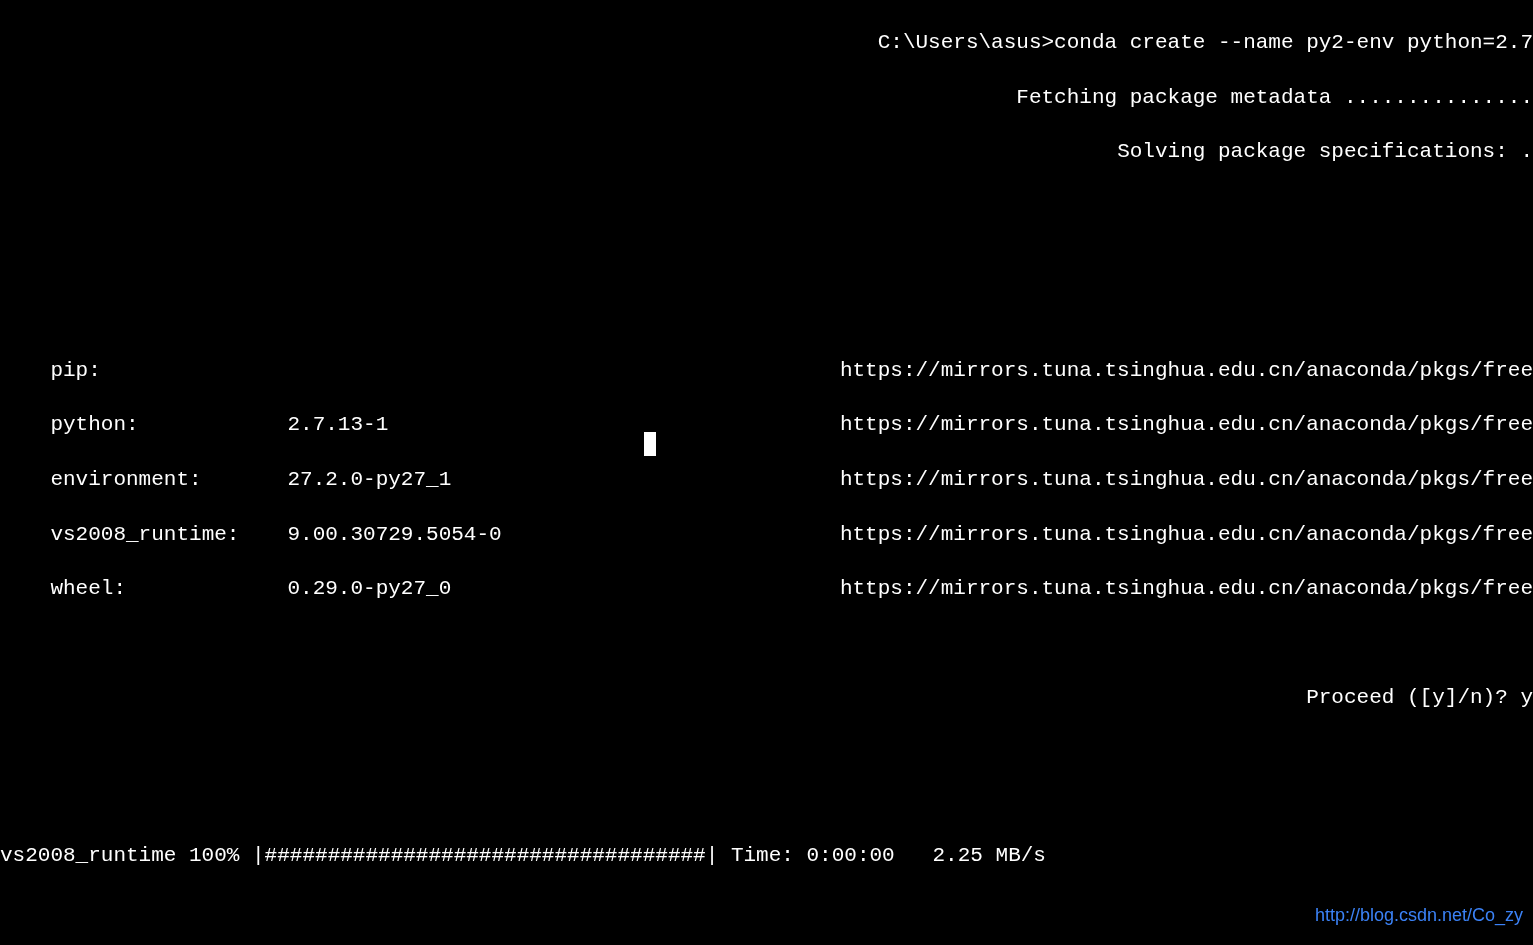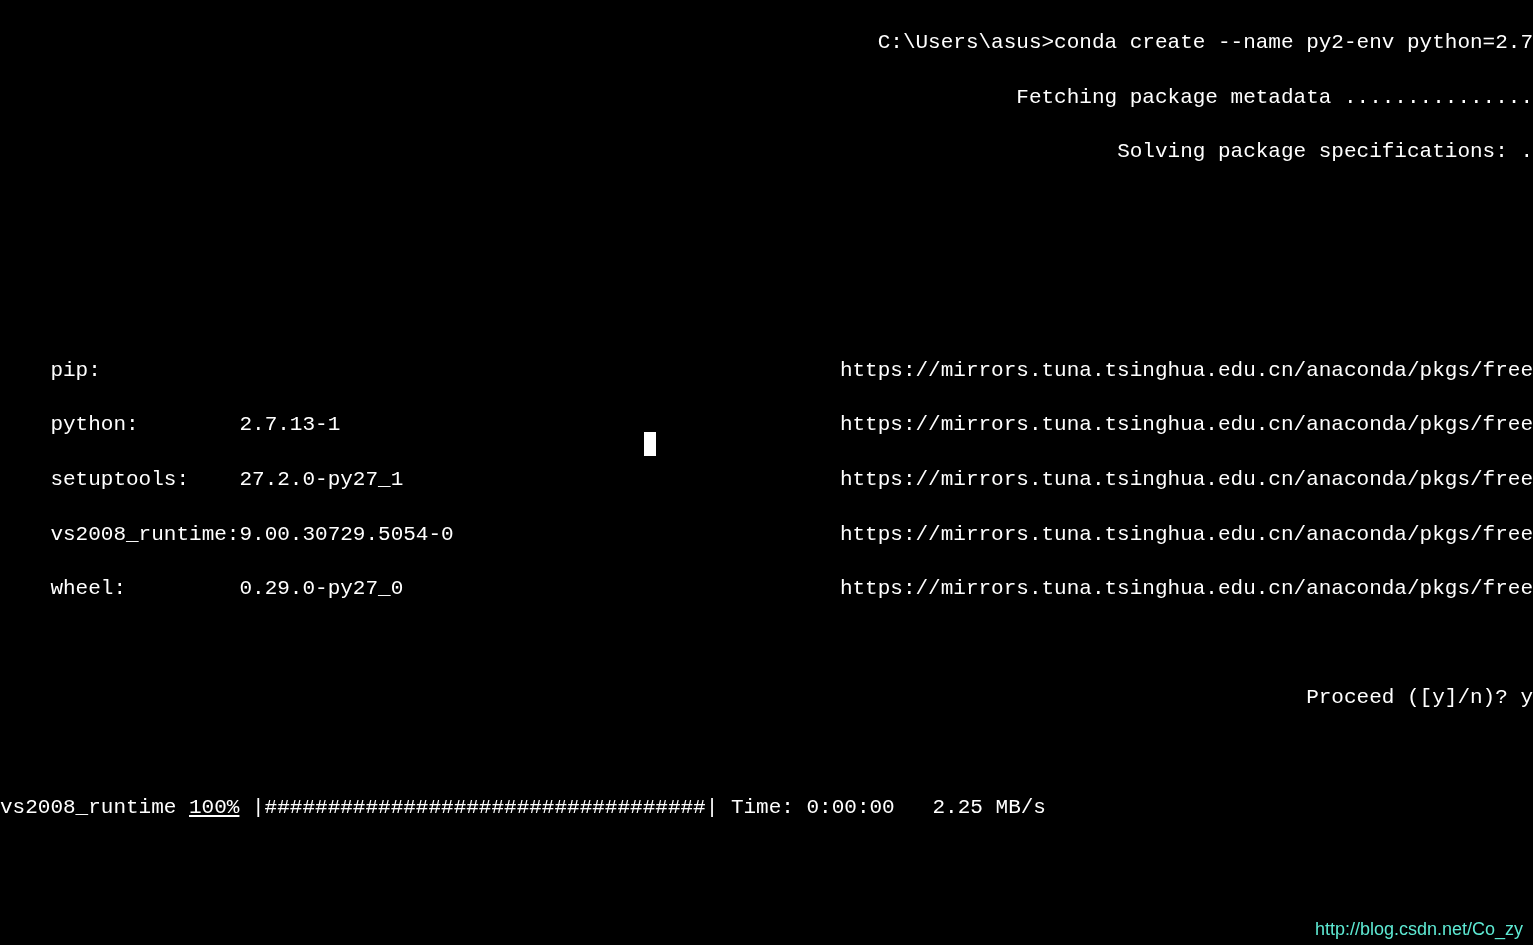--- a/index.html
+++ b/index.html
@@ -13,62 +13,62 @@
       width: 1533px;
       height: 945px;
       overflow: hidden;
       position: relative;
     }
     .terminal {
       white-space: pre;
       padding: 2px 0 0 0;
     }
     .line { display: block; text-align: right; }
-    .pkg-row { display: flex; }
+    .pkg-row { display: flex; gap: 48px; }
     .pkg-name { width: 19ch; padding-left: 4ch; }
     .pkg-ver { width: 19ch; }
     .pkg-url { flex: 1; text-align: right; }
-    .prog-row { display: flex; }
+    .prog-row { display: flex; margin-top: 48px; }
     .prog-name { width: 15ch; }
-    .prog-pct { width: 5ch; text-decoration: underline; }
+    .prog-pct { width: 5ch; }
     .prog-bar { }
     .prog-time { padding-left: 1ch; }
     .prog-speed { padding-left: 1ch; }
     .cursor {
       display: inline-block;
       width: 12px;
       height: 24px;
       background: #fff;
       vertical-align: text-bottom;
       position: absolute;
       left: 644px;
       top: 432px;
     }
     .watermark {
       position: absolute;
-      bottom: 4px;
+      bottom: 18px;
       right: 10px;
-      color: #5eead4;
+      color: #3b82f6;
       font-size: 18px;
       font-family: sans-serif;
     }
   </style>
 </head>
 <body>
 
 <div class="terminal">
 <span class="line">C:\Users\asus&gt;conda create --name py2-env python=2.7</span>
 <span class="line">Fetching package metadata ...............</span>
 <span class="line">Solving package specifications: .</span>
 <span class="line"> </span>
 <span class="line"> </span>
 <span class="line"> </span>
 <div class="pkg-row"><span class="pkg-name">pip:</span><span class="pkg-url">https://mirrors.tuna.tsinghua.edu.cn/anaconda/pkgs/free</span></div>
 <div class="pkg-row"><span class="pkg-name">python:</span><span class="pkg-ver">2.7.13-1</span><span class="pkg-url">https://mirrors.tuna.tsinghua.edu.cn/anaconda/pkgs/free</span></div>
-<div class="pkg-row"><span class="pkg-name">setuptools:</span><span class="pkg-ver">27.2.0-py27_1</span><span class="pkg-url">https://mirrors.tuna.tsinghua.edu.cn/anaconda/pkgs/free</span></div>
+<div class="pkg-row"><span class="pkg-name">environment:</span><span class="pkg-ver">27.2.0-py27_1</span><span class="pkg-url">https://mirrors.tuna.tsinghua.edu.cn/anaconda/pkgs/free</span></div>
 <div class="pkg-row"><span class="pkg-name">vs2008_runtime:</span><span class="pkg-ver">9.00.30729.5054-0</span><span class="pkg-url">https://mirrors.tuna.tsinghua.edu.cn/anaconda/pkgs/free</span></div>
 <div class="pkg-row"><span class="pkg-name">wheel:</span><span class="pkg-ver">0.29.0-py27_0</span><span class="pkg-url">https://mirrors.tuna.tsinghua.edu.cn/anaconda/pkgs/free</span></div>
 <span class="line"> </span>
 <span class="line">Proceed ([y]/n)? y</span>
 <span class="line"> </span>
 <div class="prog-row"><span class="prog-name">vs2008_runtime</span><span class="prog-pct">100%</span><span class="prog-bar">|###################################|</span><span class="prog-time">Time: 0:00:00</span><span class="prog-speed">  2.25 MB/s</span></div>
 
 
 
 

